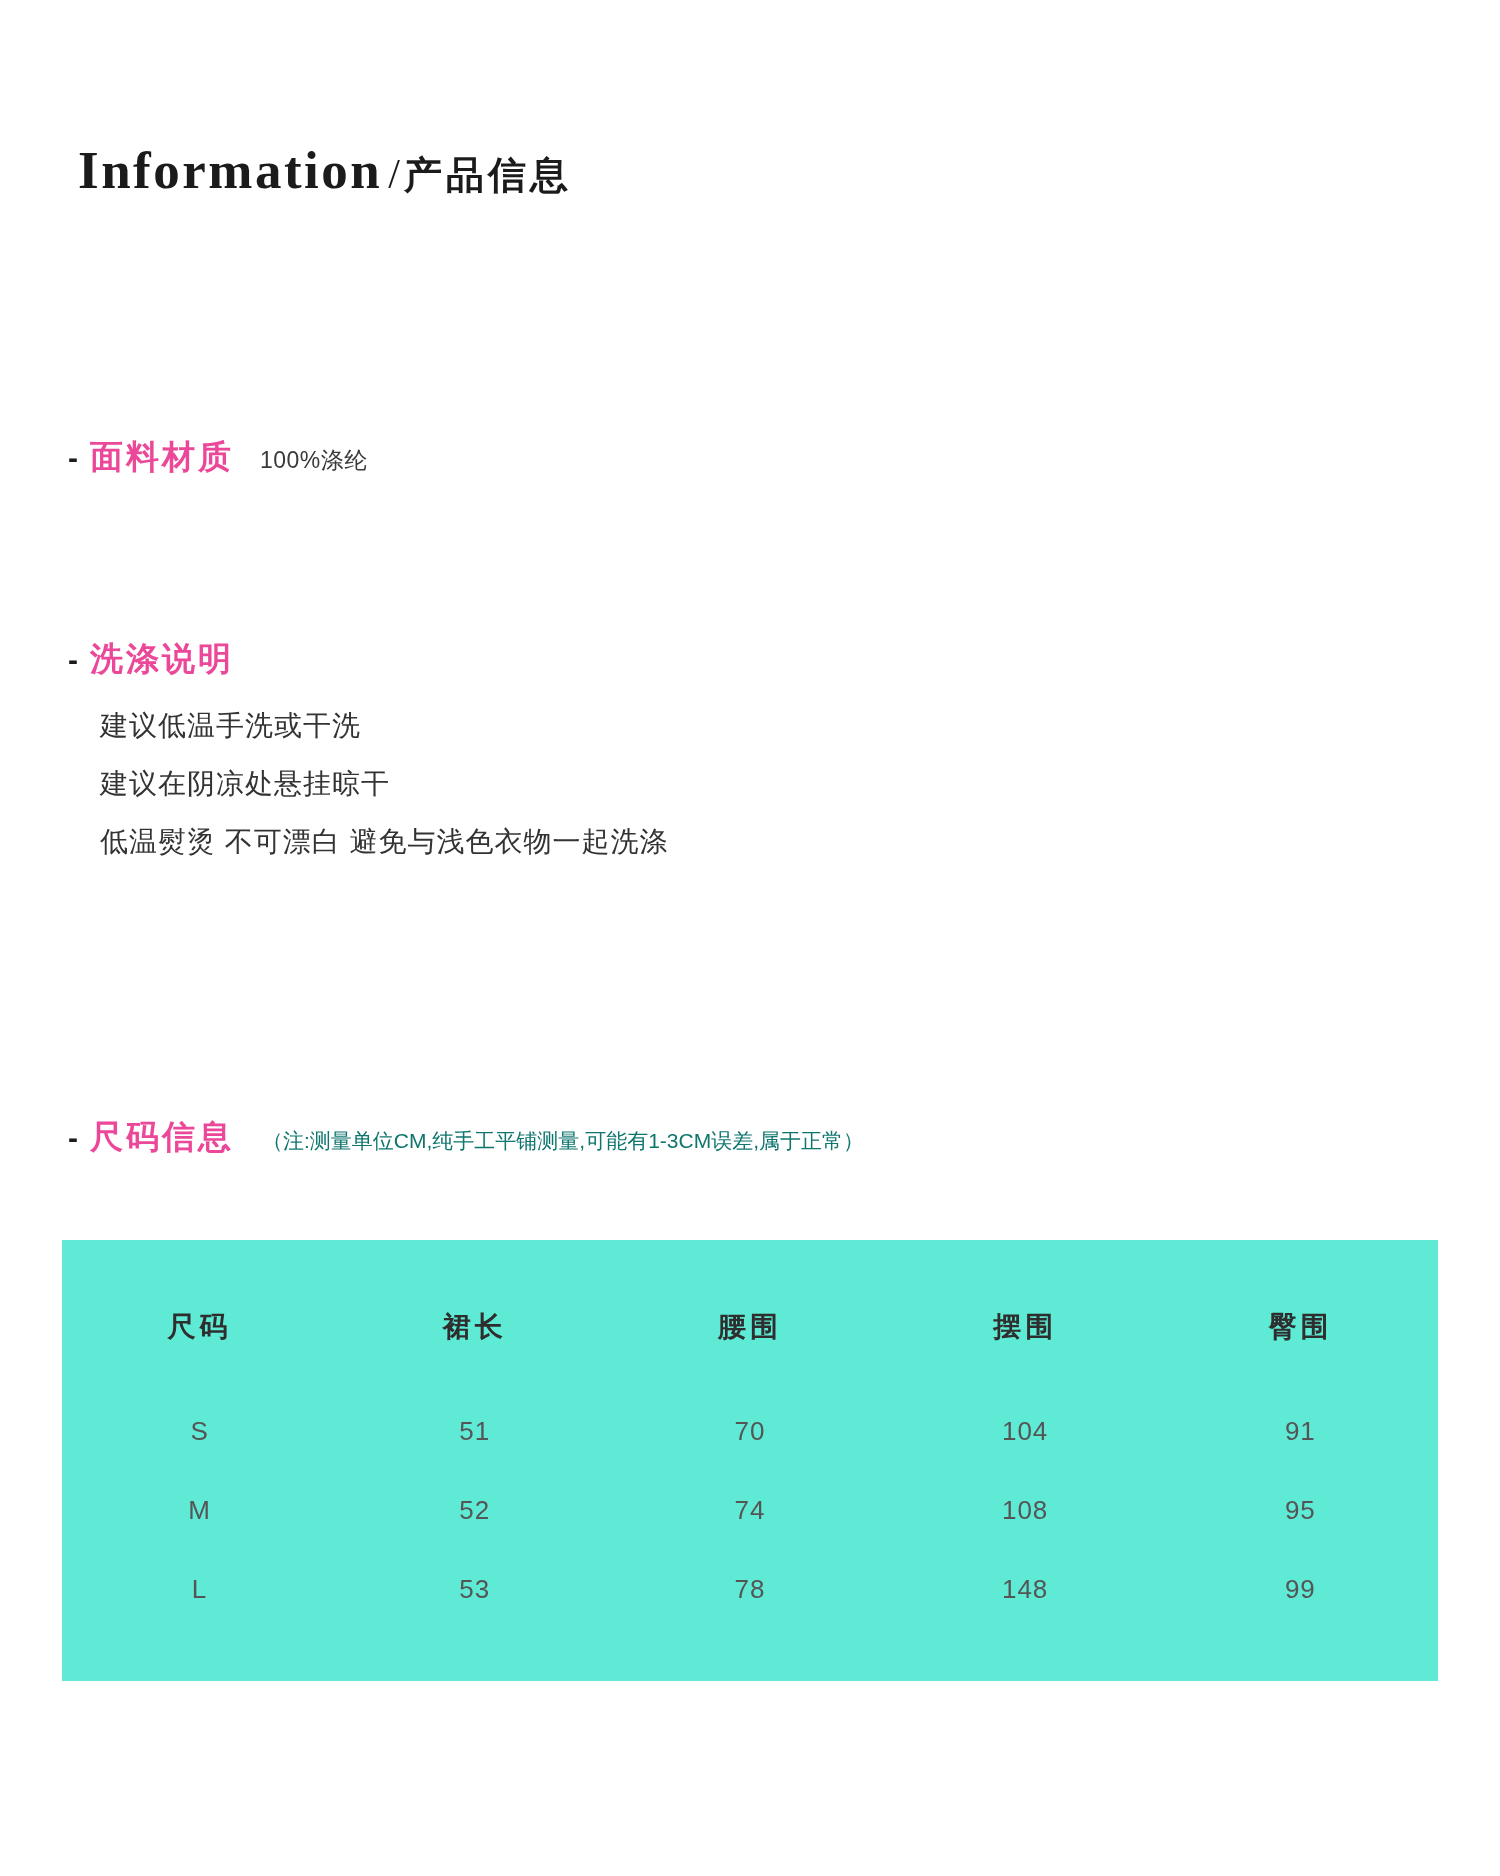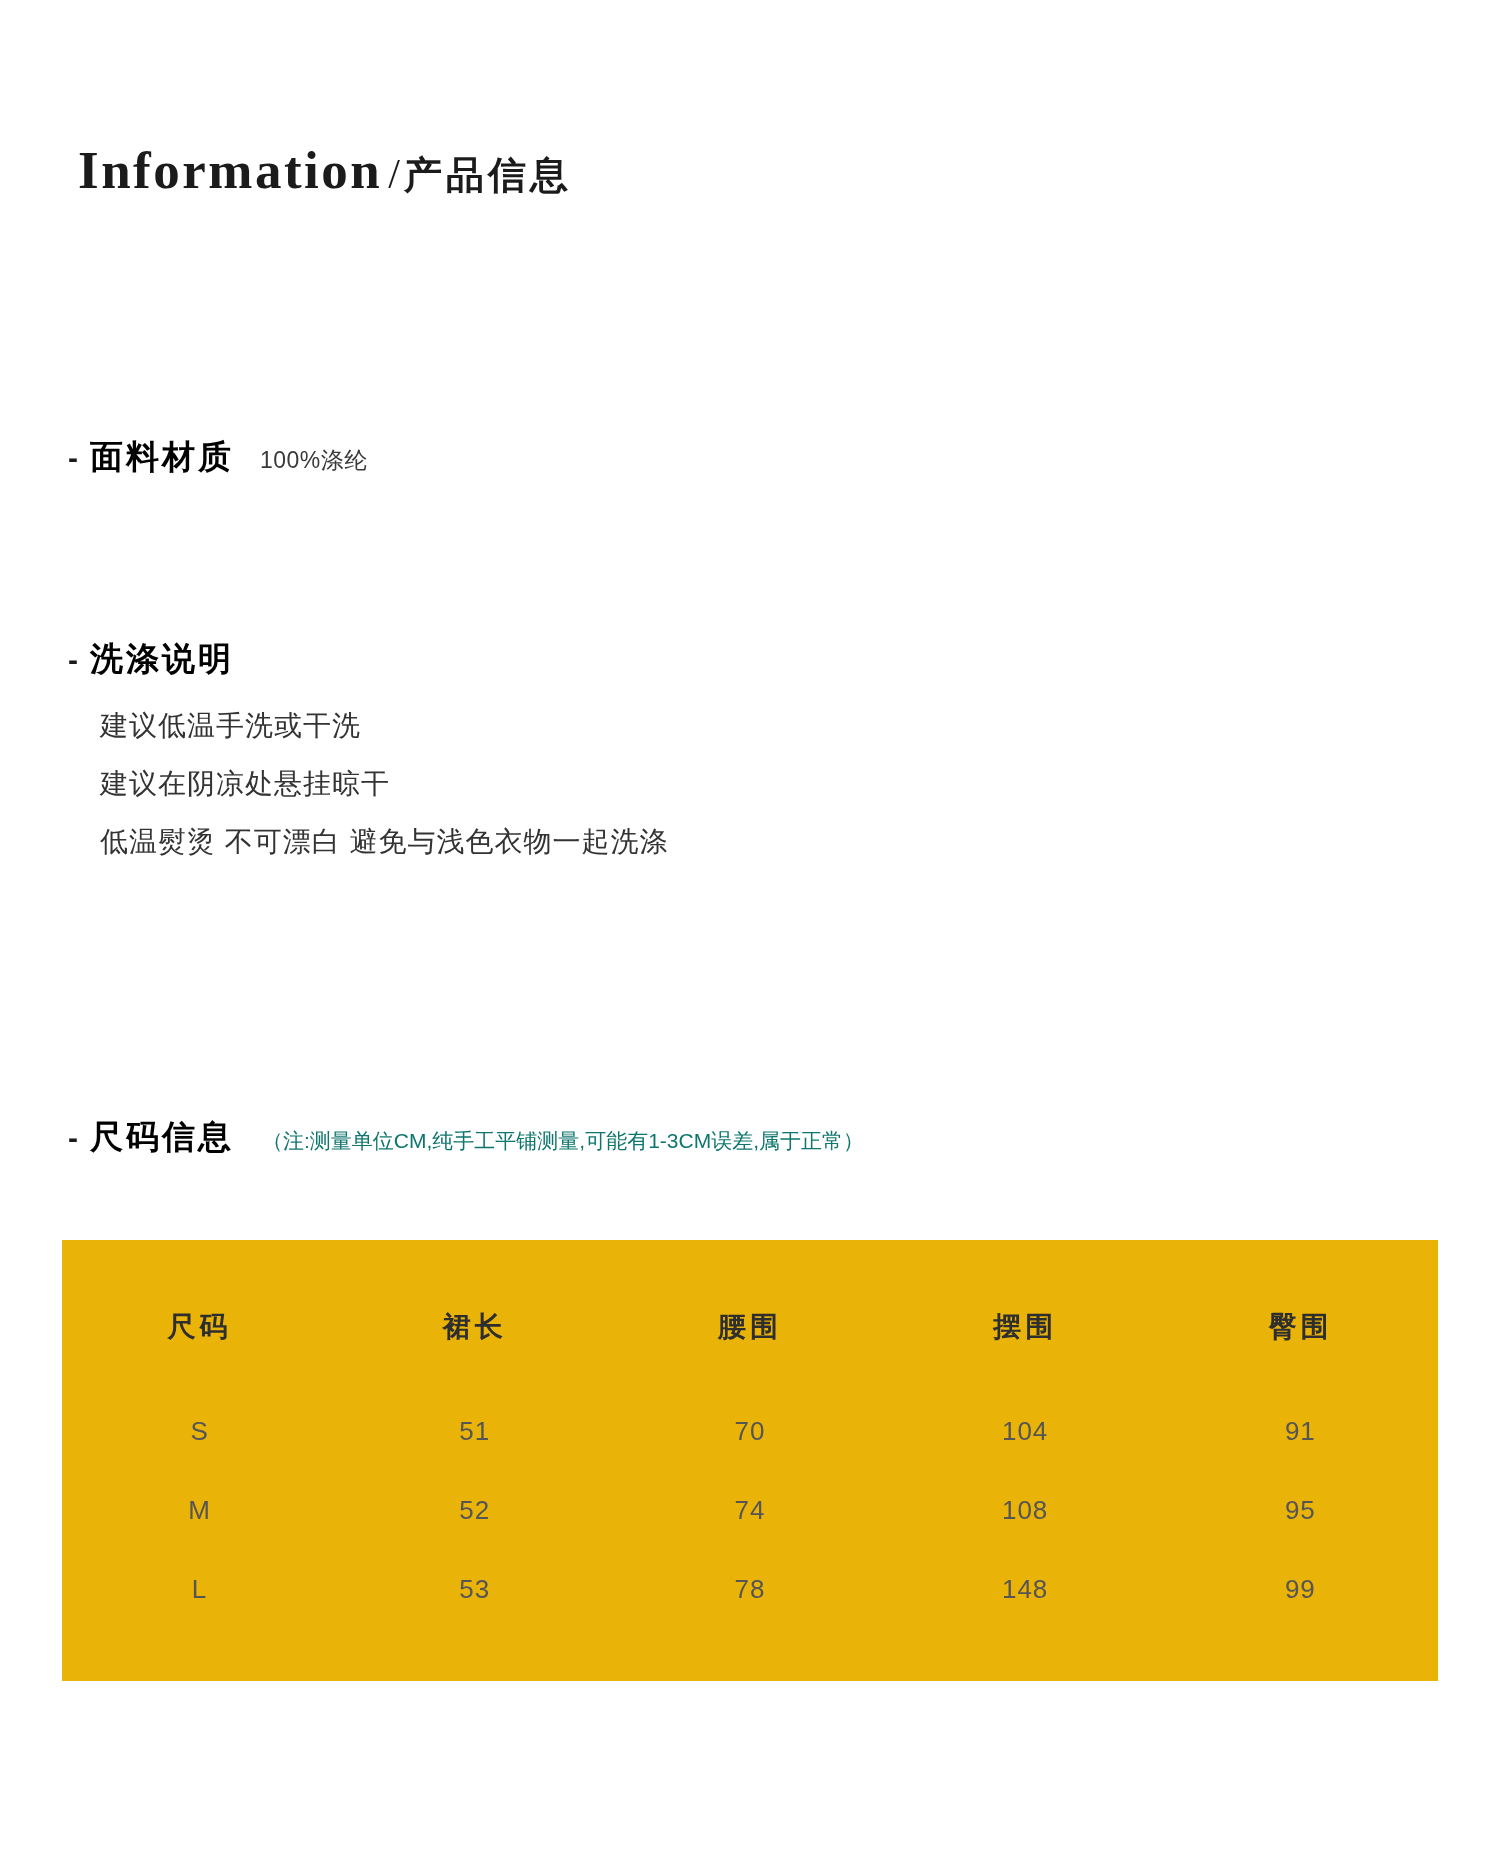--- a/index.html
+++ b/index.html
@@ -66,21 +66,21 @@
     font-size: 30px;
     font-weight: 700;
     color: #1b1b1b;
     margin-right: 12px;
     line-height: 1;
   }
   .sec-title {
     font-size: 33px;
     font-weight: 700;
     letter-spacing: 3px;
-    color: #000000;
+    color: #ec4899;
   }
   .sec-value {
     font-size: 23px;
     font-weight: 400;
     color: #3a3a3a;
     margin-left: 26px;
     letter-spacing: 0.5px;
   }
   .sec-note {
     font-size: 21px;
@@ -166,21 +166,21 @@
   </div>
 
   <div class="section" style="top: 1115px;">
     <div class="sec-head">
       <span class="dash">-</span>
       <span class="sec-title">尺码信息</span>
       <span class="sec-note">（注:测量单位CM,纯手工平铺测量,可能有1-3CM误差,属于正常）</span>
     </div>
   </div>
 
-  <div class="size-table-wrap" style="background: #eab308;">
+  <div class="size-table-wrap" style="background: #5eead4;">
     <table class="size-table">
       <thead>
         <tr>
           <th>尺码</th>
           <th>裙长</th>
           <th>腰围</th>
           <th>摆围</th>
           <th>臀围</th>
         </tr>
       </thead>

